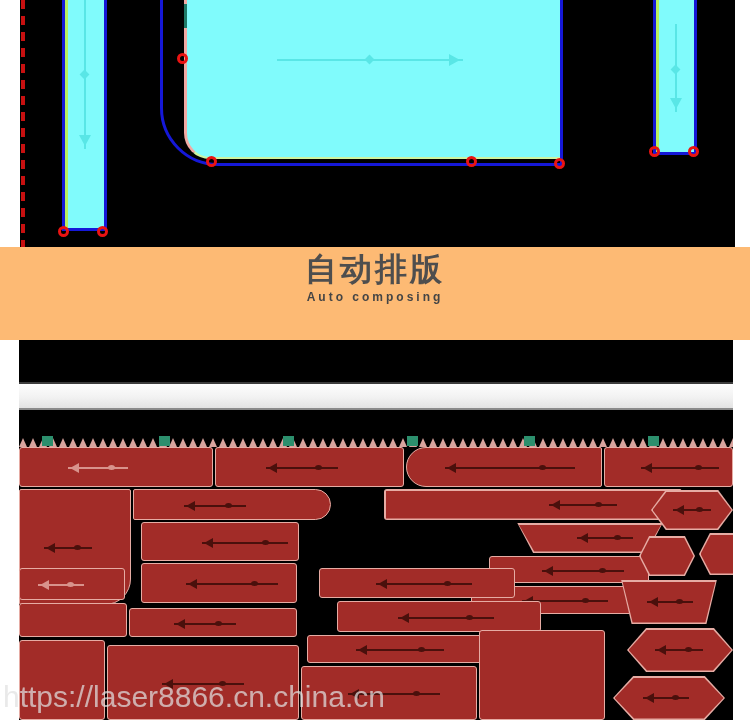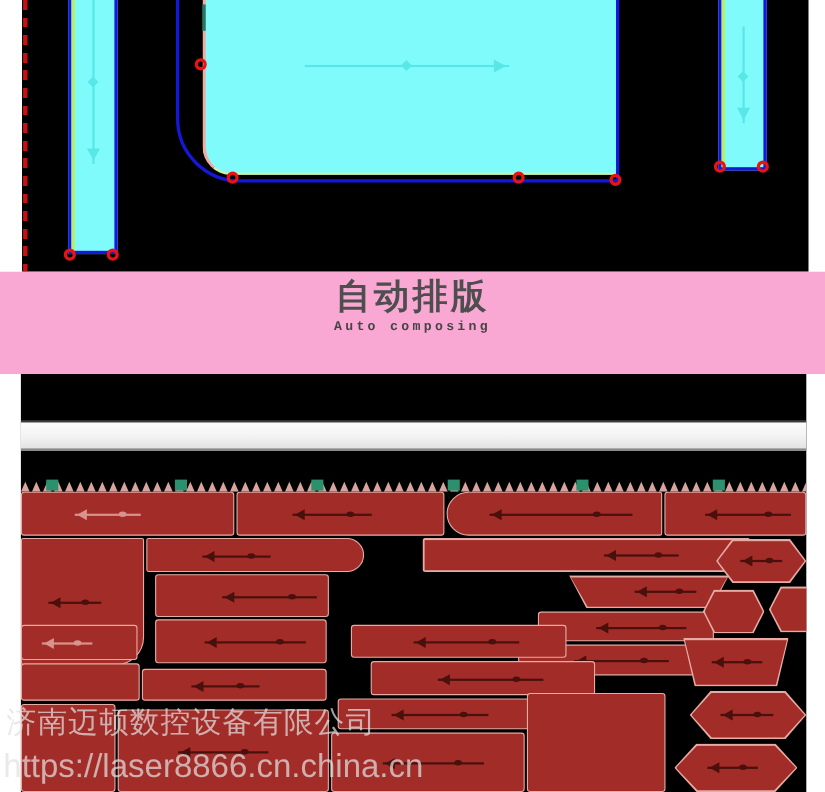--- a/index.html
+++ b/index.html
@@ -55,28 +55,28 @@
   .arr-v::after{
     content:'';position:absolute;bottom:-3px;left:-5px;
     border:6px solid transparent;border-top:11px solid currentColor;
   }
   .arr-v::before{
     content:'';position:absolute;top:48%;left:-3px;width:7px;height:7px;
     background:currentColor;transform:rotate(45deg);
   }
 
   
-  .mid-band{position:absolute;left:0;top:247px;width:750px;height:93px;background:#f9a8d4;}
+  .mid-band{position:absolute;left:0;top:247px;width:750px;height:93px;background:#fdba74;}
   .sec-title{
     position:absolute;left:0;top:6px;width:100%;text-align:center;
     font-size:32px;font-weight:bold;color:#4e4e4e;letter-spacing:3px;line-height:1;
   }
   .sec-sub{
     position:absolute;left:0;top:44px;width:100%;text-align:center;
-    font-family:Liberation Mono, monospace;font-weight:bold;
+    font-family:Liberation Sans, sans-serif;font-weight:bold;
     font-size:12px;color:#454545;letter-spacing:3px;line-height:1;
   }
   .sec-desc{
     position:absolute;left:0;top:66px;width:100%;text-align:center;
     font-size:14px;color:#555;letter-spacing:1px;line-height:1;
   }
 
   
   .bot-shot{
     position:absolute;left:19px;top:340px;width:714px;height:380px;
@@ -331,15 +331,14 @@
         <div class="parrow dark" style="left: 54px; width: 82px; top: 36.5px;"></div>
       </div>
       <div class="part plain" style="left: 282px; top: 326px; width: 176px; height: 54px;">
         <div class="parrow dark" style="left: 46px; width: 92px; top: 26px;"></div>
       </div>
       <div class="part plain" style="left: 460px; top: 290px; width: 126px; height: 90px;"></div>
     </div>
 </div>
 
 <div class="watermark">
-  <div class="wm1">济南迈顿数控设备有限公司</div>
   <div class="wm2">https://laser8866.cn.china.cn</div>
 </div>
 
 </body></html>

